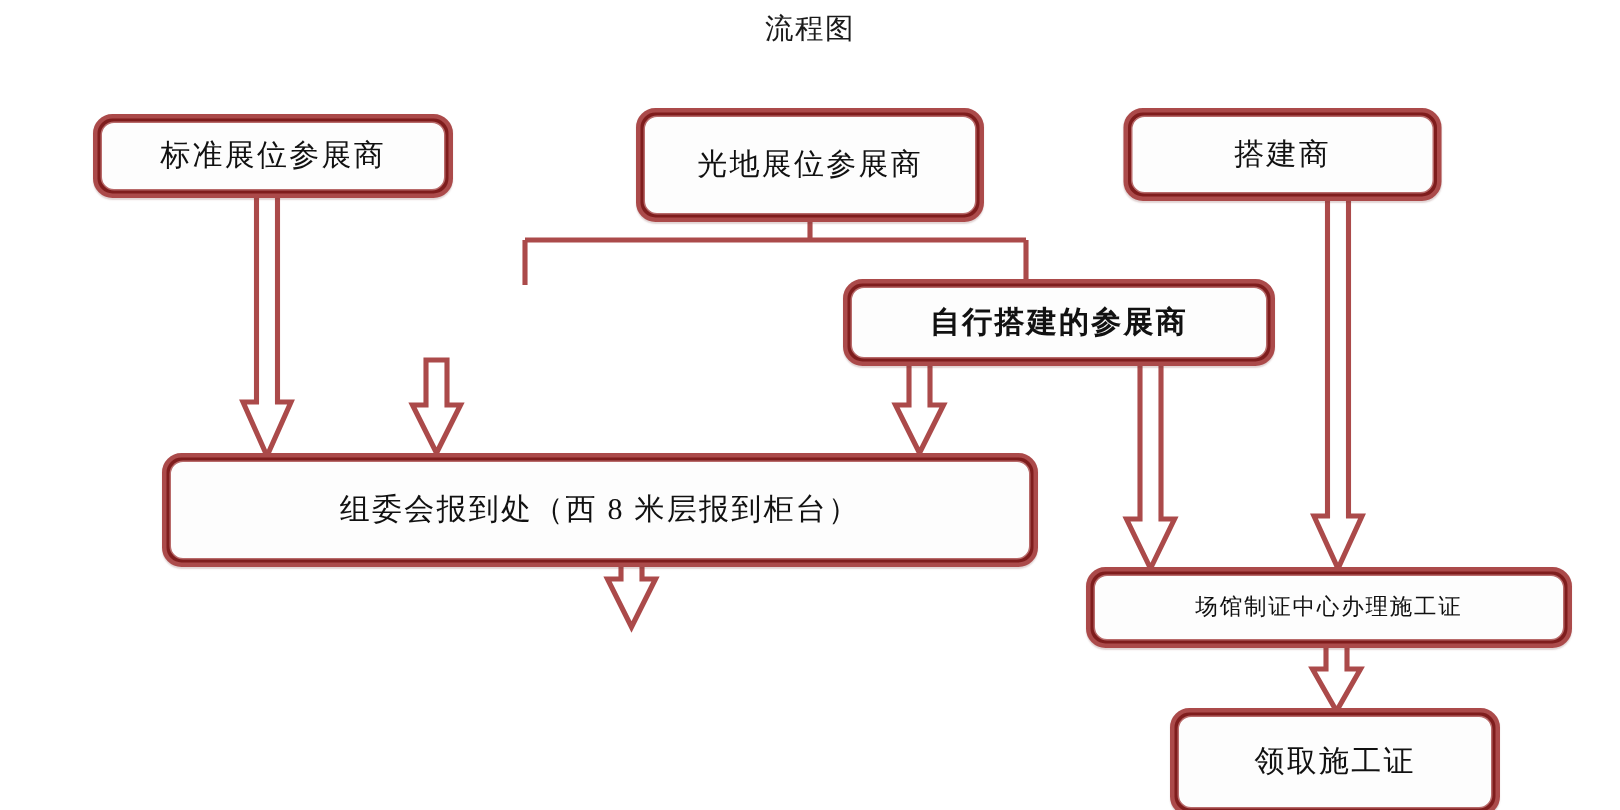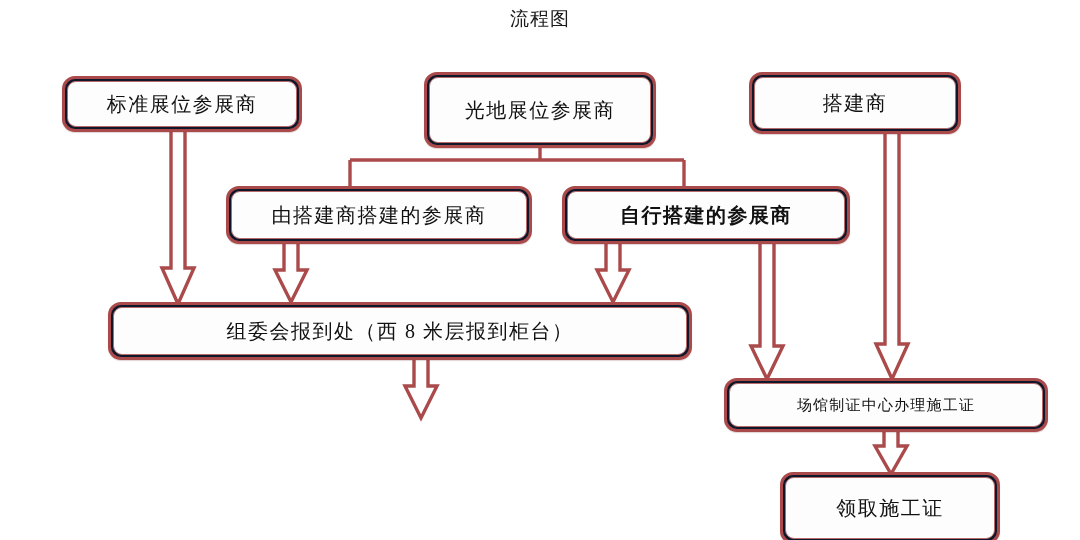--- a/index.html
+++ b/index.html
@@ -26,21 +26,21 @@
     font-size: 19px;
     color: #1a1a1a;
     letter-spacing: 1px;
     font-family: "Liberation Serif", "DejaVu Serif", serif;
   }
 
   
   .node {
     position: absolute;
     box-sizing: border-box;
-    background: #0f172a;
+    background: #7f1d1d;
     border: 3px solid #ab4a4a;
     border-radius: 13px;
     padding: 2px;
     box-shadow: 0 1px 1px rgba(120,60,60,0.22);
   }
   .node-inner {
     width: 100%;
     height: 100%;
     box-sizing: border-box;
     border: 1px solid #b86a6a;
@@ -139,33 +139,28 @@
       <span class="node-label">光地展位参展商</span>
     </div>
   </div>
 
   <div class="node" style="left:749px; top:72px; width:212px; height:62px;">
     <div class="node-inner">
       <span class="node-label">搭建商</span>
     </div>
   </div>
 
-  <div class="node" style="left:226px; top:186px; width:306px; height:58px;">
-    <div class="node-inner">
-      <span class="node-label">由搭建商搭建的参展商</span>
-    </div>
-  </div>
 
   <div class="node" style="left:562px; top:186px; width:288px; height:58px;font-weight:bold;">
     <div class="node-inner">
       <span class="node-label">自行搭建的参展商</span>
     </div>
   </div>
 
-  <div class="node" style="left:108px; top:302px; width:584px; height:58px;">
+  <div class="node" style="left:108px; top:302px; width:584px; height:76px;">
     <div class="node-inner">
       <span class="node-label">组委会报到处（西 8 米层报到柜台）</span>
     </div>
   </div>
 
   <div class="node" style="left:724px; top:378px; width:324px; height:54px;">
     <div class="node-inner">
       <span class="node-label small">场馆制证中心办理施工证</span>
     </div>
   </div>

